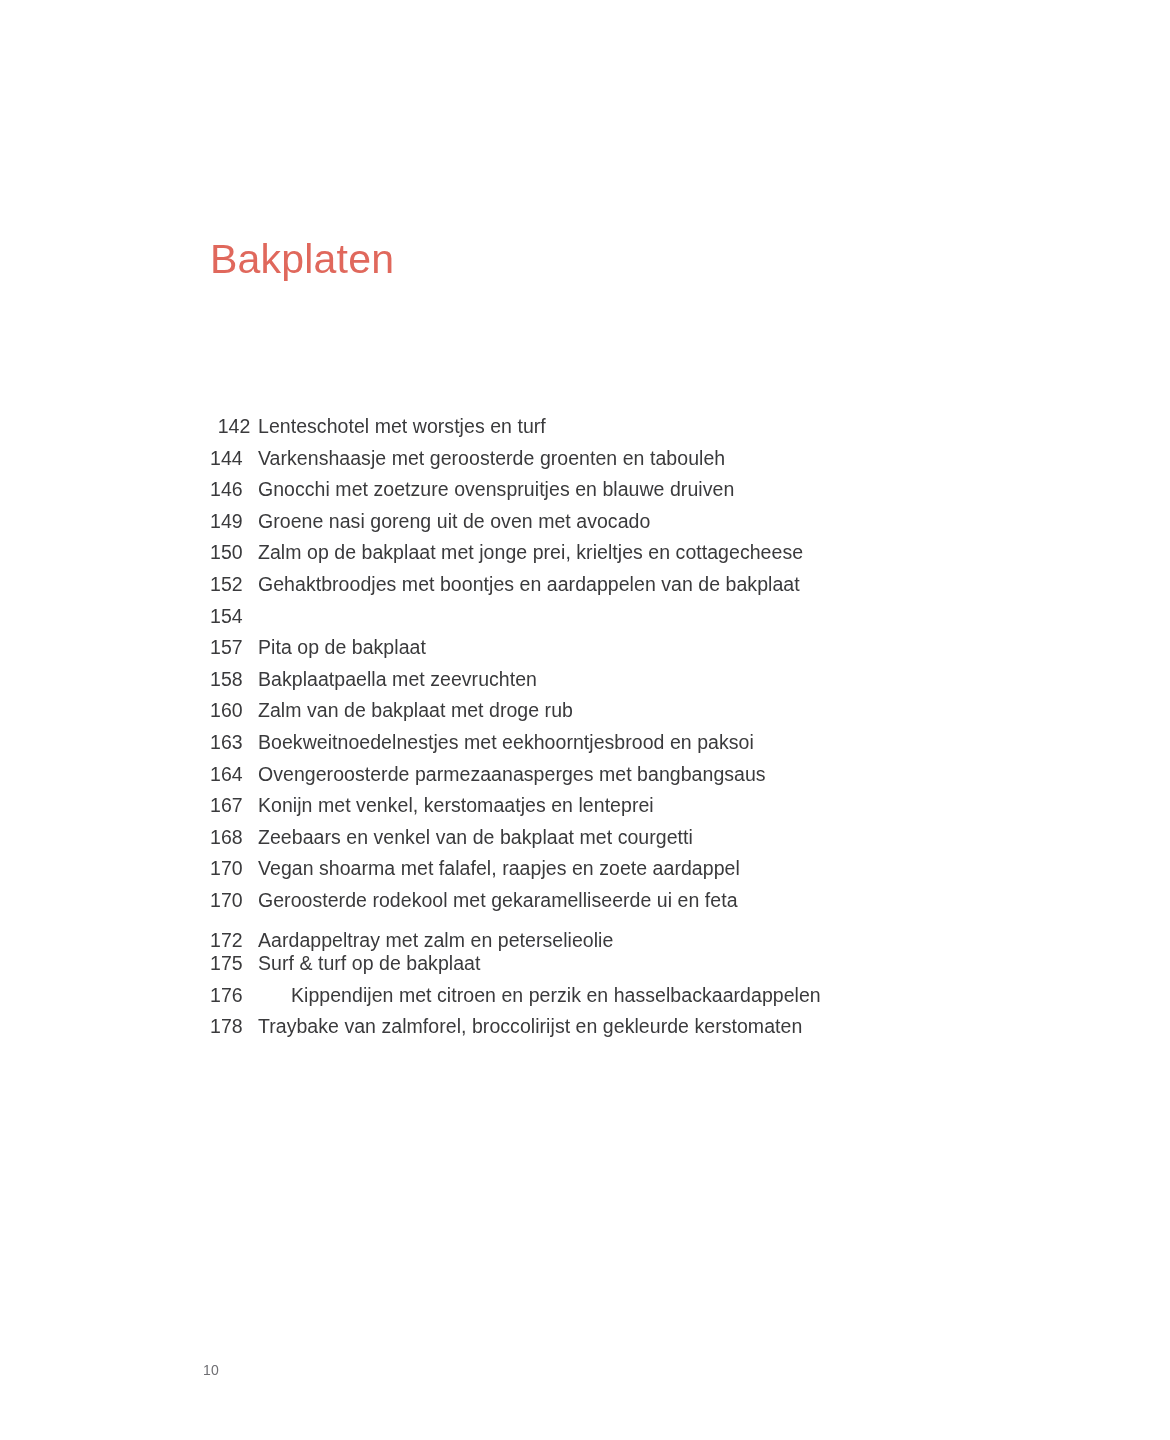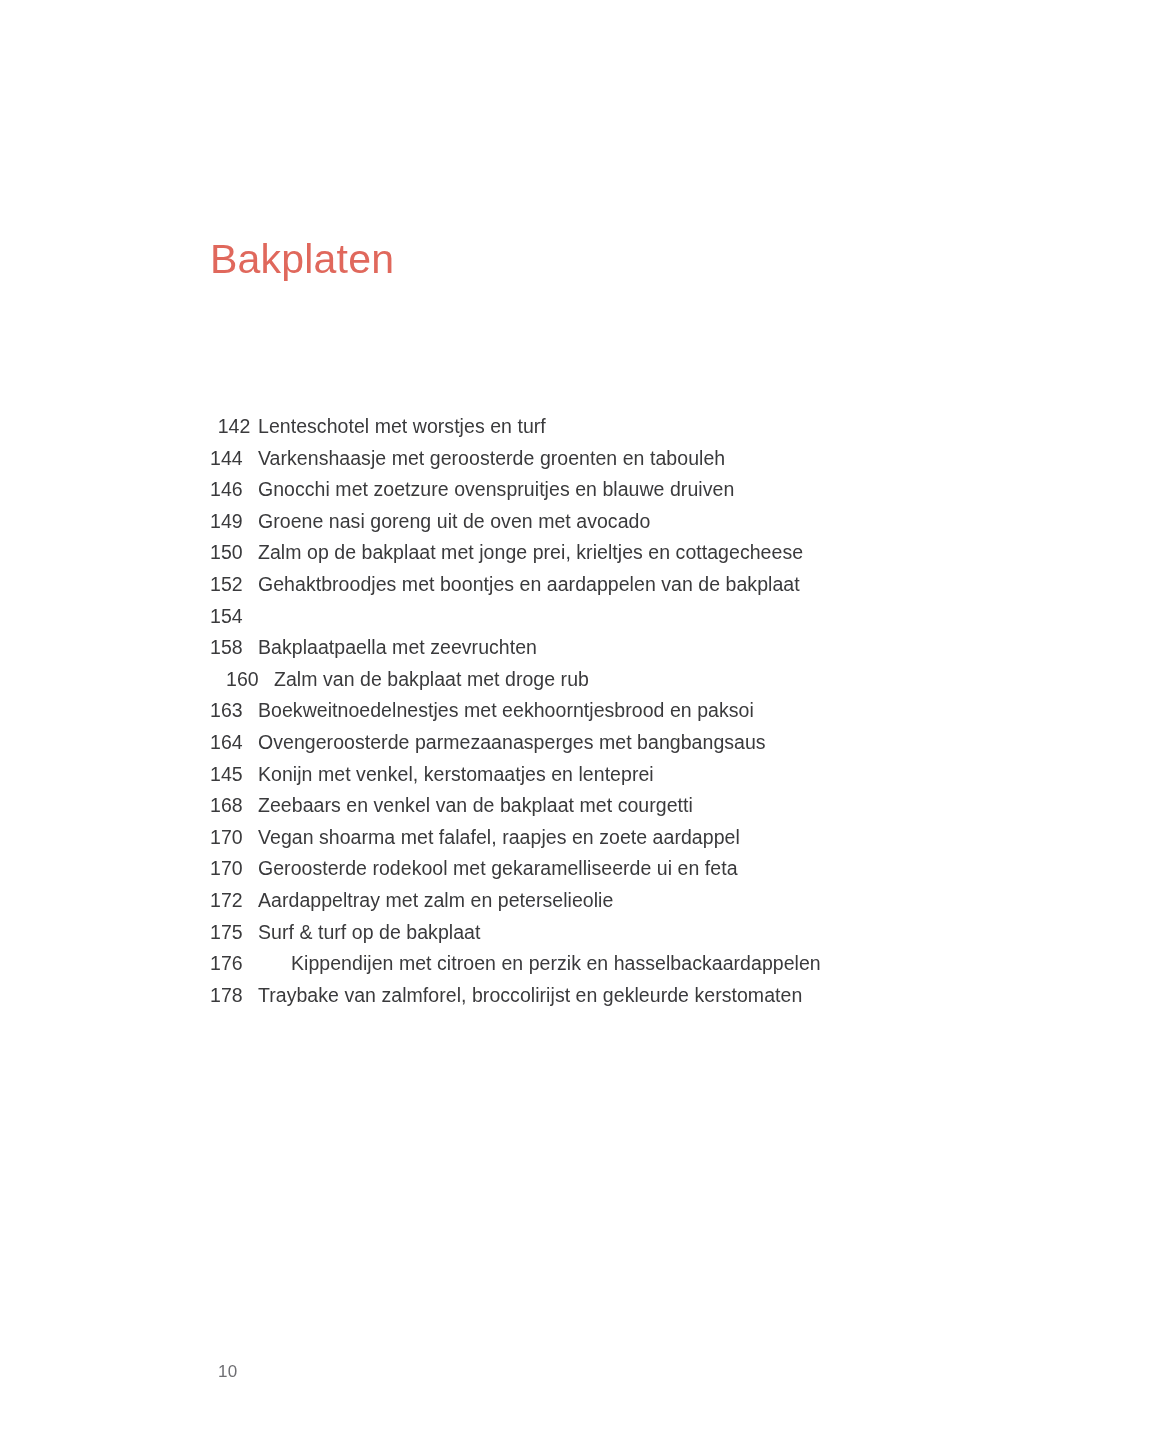--- a/index.html
+++ b/index.html
@@ -64,23 +64,23 @@
   }
   .toc-label {
     flex: 0 1 auto;
     color: #3a3a3c;
     font-weight: 300;
   }
 
   
   .folio {
     position: absolute;
-    left: 218px;
+    left: 203px;
     top: 1362px;
-    font-size: 17px;
+    font-size: 14px;
     font-weight: 300;
     color: #6e6e72;
     letter-spacing: 0.3px;
   }
 </style>
 </head>
 <body>
 
 <div class="page" style="background: rgb(255, 255, 255);">
 
@@ -108,52 +108,56 @@
         <span class="toc-label" style="color: rgb(58, 58, 60);">Zalm op de bakplaat met jonge prei, krieltjes en cottagecheese</span>
       </li>
       <li class="toc-entry" style="color: rgb(58, 58, 60);">
         <span class="toc-page" style="color: rgb(58, 58, 60);">152</span>
         <span class="toc-label" style="color: rgb(58, 58, 60);">Gehaktbroodjes met boontjes en aardappelen van de bakplaat</span>
       </li>
       <li class="toc-entry" style="color: rgb(58, 58, 60);">
         <span class="toc-page" style="color: rgb(58, 58, 60);">154</span>
       </li>
       <li class="toc-entry" style="color: rgb(58, 58, 60);">
+        <span class="toc-page" style="color: rgb(58, 58, 60);">157</span>
+        <span class="toc-label" style="color: rgb(58, 58, 60);">Pita op de bakplaat</span>
+      </li>
+      <li class="toc-entry" style="color: rgb(58, 58, 60);">
         <span class="toc-page" style="color: rgb(58, 58, 60);">158</span>
         <span class="toc-label" style="color: rgb(58, 58, 60);">Bakplaatpaella met zeevruchten</span>
       </li>
-      <li class="toc-entry" style="color: rgb(58, 58, 60); margin-left: 16px;">
+      <li class="toc-entry" style="color: rgb(58, 58, 60);">
         <span class="toc-page" style="color: rgb(58, 58, 60);">160</span>
         <span class="toc-label" style="color: rgb(58, 58, 60);">Zalm van de bakplaat met droge rub</span>
       </li>
       <li class="toc-entry" style="color: rgb(58, 58, 60);">
         <span class="toc-page" style="color: rgb(58, 58, 60);">163</span>
         <span class="toc-label" style="color: rgb(58, 58, 60);">Boekweitnoedelnestjes met eekhoorntjesbrood en paksoi</span>
       </li>
       <li class="toc-entry" style="color: rgb(58, 58, 60);">
         <span class="toc-page" style="color: rgb(58, 58, 60);">164</span>
         <span class="toc-label" style="color: rgb(58, 58, 60);">Ovengeroosterde parmezaanasperges met bangbangsaus</span>
       </li>
       <li class="toc-entry" style="color: rgb(58, 58, 60);">
-        <span class="toc-page" style="color: rgb(58, 58, 60);">145</span>
+        <span class="toc-page" style="color: rgb(58, 58, 60);">167</span>
         <span class="toc-label" style="color: rgb(58, 58, 60);">Konijn met venkel, kerstomaatjes en lenteprei</span>
       </li>
       <li class="toc-entry" style="color: rgb(58, 58, 60);">
         <span class="toc-page" style="color: rgb(58, 58, 60);">168</span>
         <span class="toc-label" style="color: rgb(58, 58, 60);">Zeebaars en venkel van de bakplaat met courgetti</span>
       </li>
       <li class="toc-entry" style="color: rgb(58, 58, 60);">
         <span class="toc-page" style="color: rgb(58, 58, 60);">170</span>
         <span class="toc-label" style="color: rgb(58, 58, 60);">Vegan shoarma met falafel, raapjes en zoete aardappel</span>
       </li>
       <li class="toc-entry" style="color: rgb(58, 58, 60);">
         <span class="toc-page" style="color: rgb(58, 58, 60);">170</span>
         <span class="toc-label" style="color: rgb(58, 58, 60);">Geroosterde rodekool met gekaramelliseerde ui en feta</span>
       </li>
-      <li class="toc-entry" style="color: rgb(58, 58, 60);">
+      <li class="toc-entry" style="color: rgb(58, 58, 60); align-items: flex-end;">
         <span class="toc-page" style="color: rgb(58, 58, 60);">172</span>
         <span class="toc-label" style="color: rgb(58, 58, 60);">Aardappeltray met zalm en peterselieolie</span>
       </li>
       <li class="toc-entry" style="color: rgb(58, 58, 60);">
         <span class="toc-page" style="color: rgb(58, 58, 60);">175</span>
         <span class="toc-label" style="color: rgb(58, 58, 60);">Surf &amp; turf op de bakplaat</span>
       </li>
       <li class="toc-entry" style="color: rgb(58, 58, 60); gap: 33px;">
         <span class="toc-page" style="color: rgb(58, 58, 60);">176</span>
         <span class="toc-label" style="color: rgb(58, 58, 60);">Kippendijen met citroen en perzik en hasselbackaardappelen</span>

